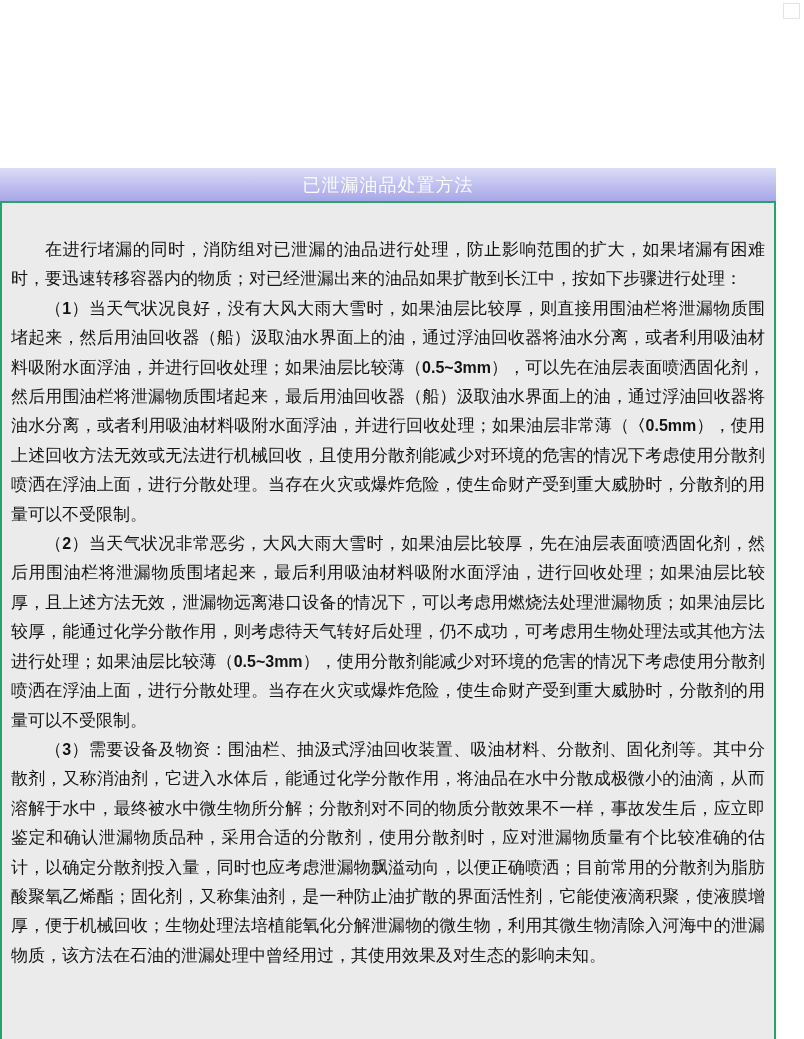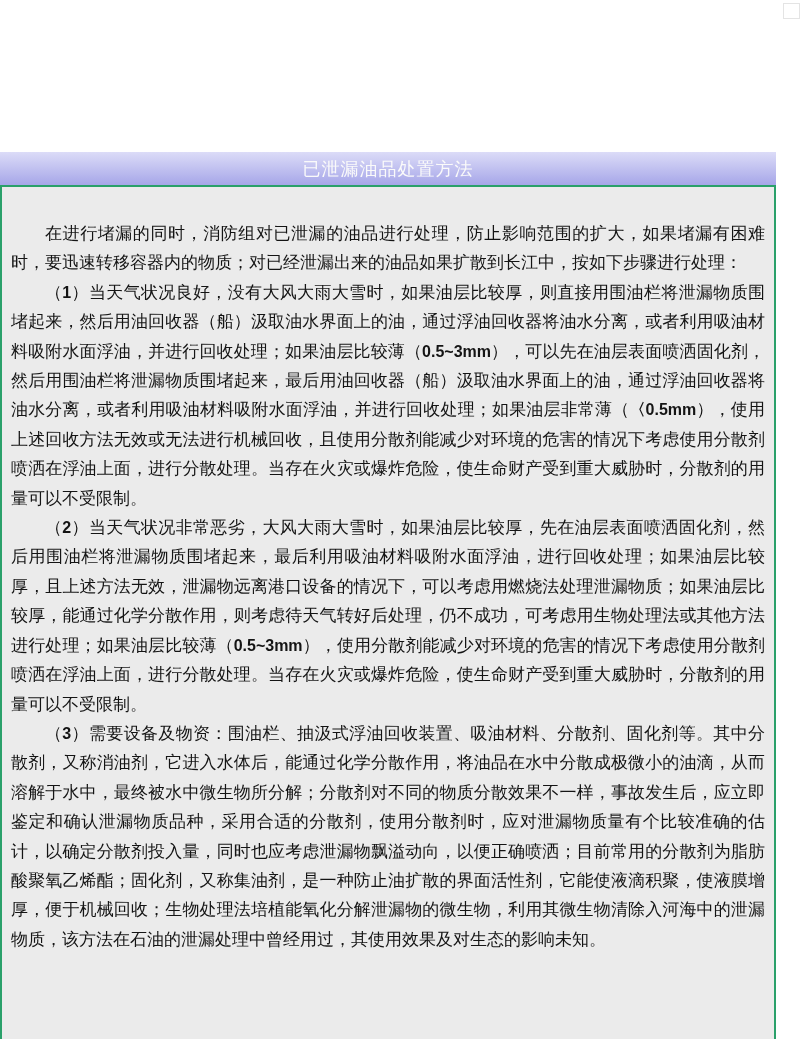--- a/index.html
+++ b/index.html
@@ -25,20 +25,21 @@
     left: 0;
     top: 152px;
     width: 776px;
   }
   .title-bar {
     height: 33px;
     background: linear-gradient(to bottom, var(--hdr-top, #dcdcf8), var(--hdr-bot, #a6a6e8));
     display: flex;
     align-items: center;
     justify-content: center;
+    margin-top: 16px;
   }
   .title-bar span {
     color: var(--hdr-text, #fafafa);
     font-size: 18px;
     letter-spacing: 1px;
     font-weight: normal;
   }
   .content-box {
     height: 1012px;
     border: 2px solid var(--green, #2aa06a);

